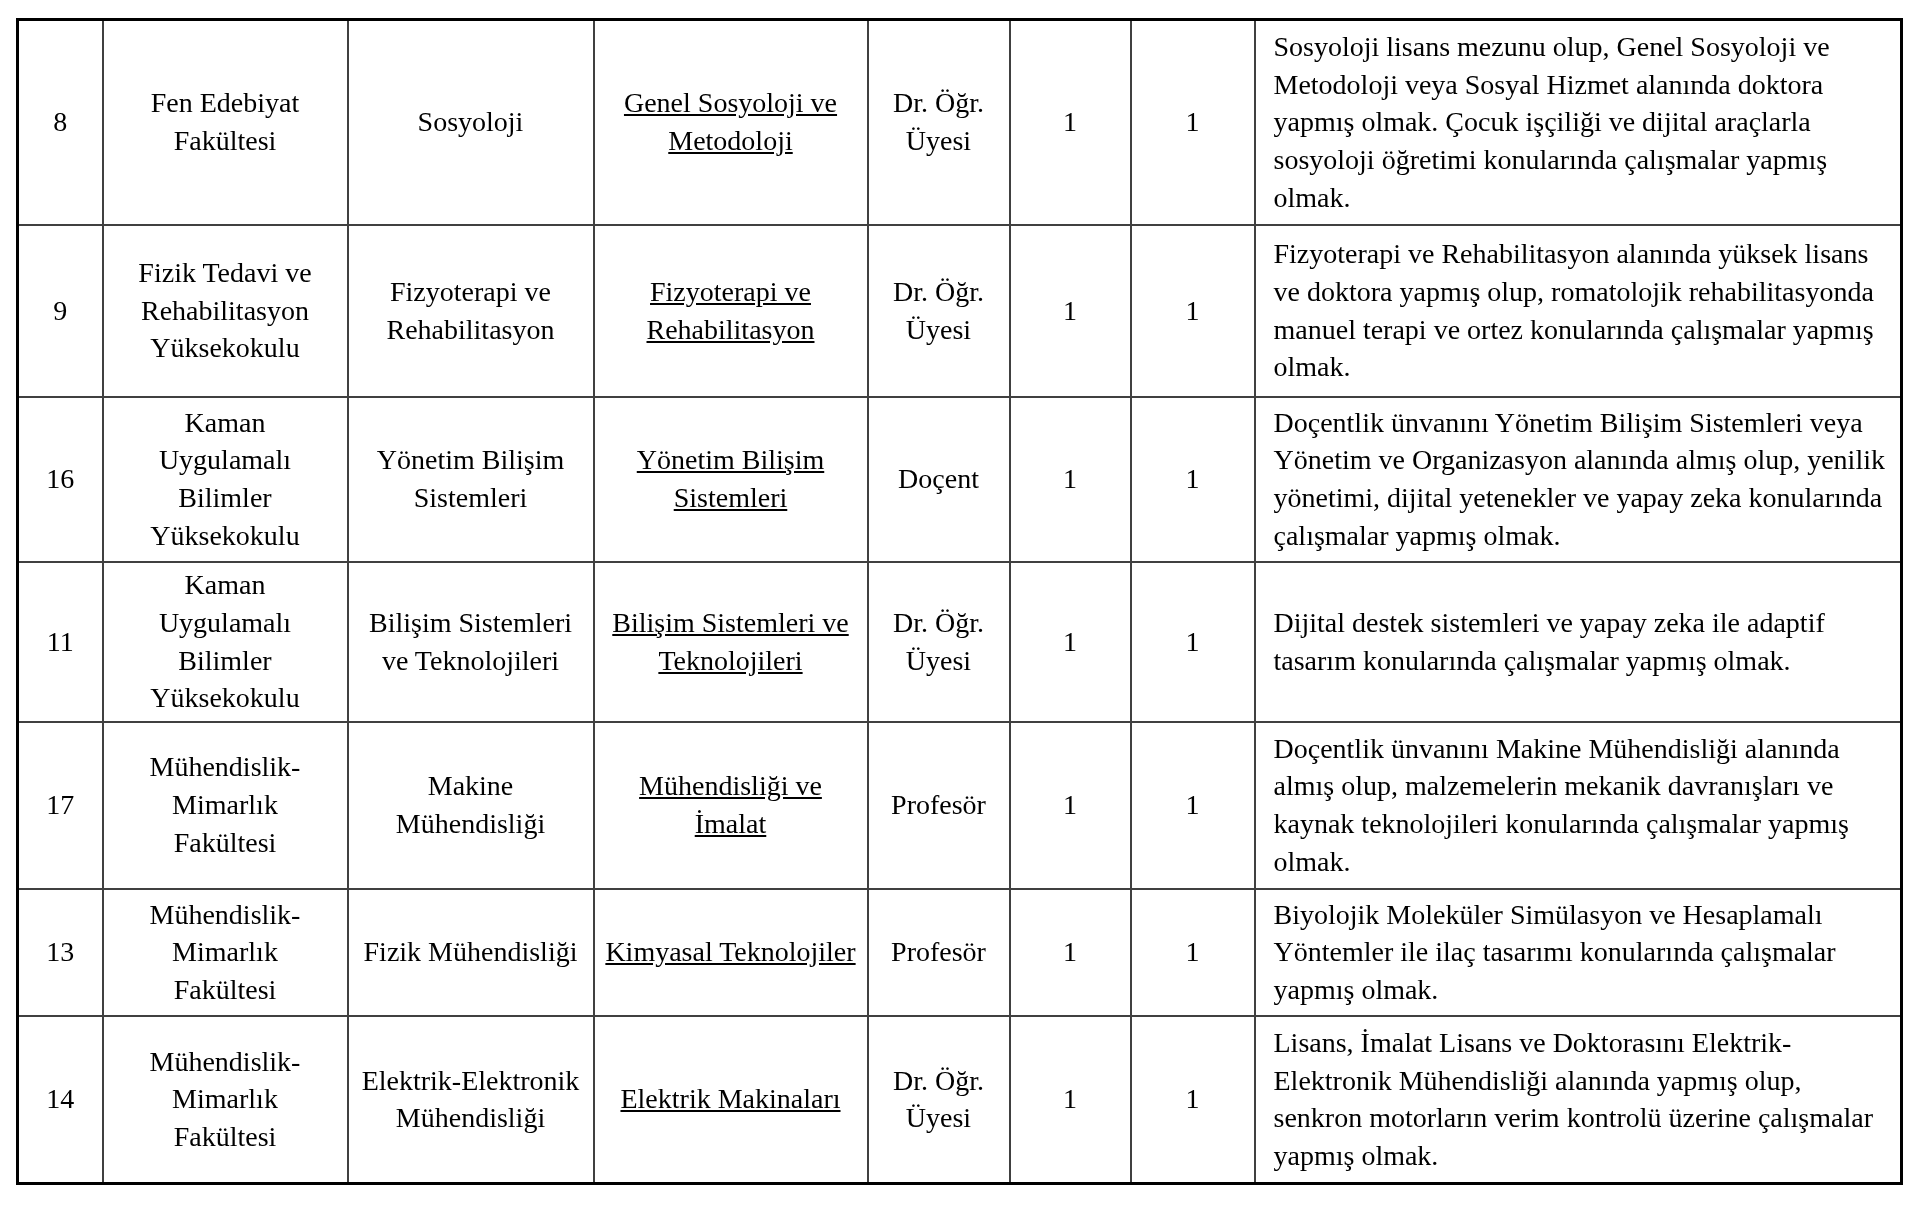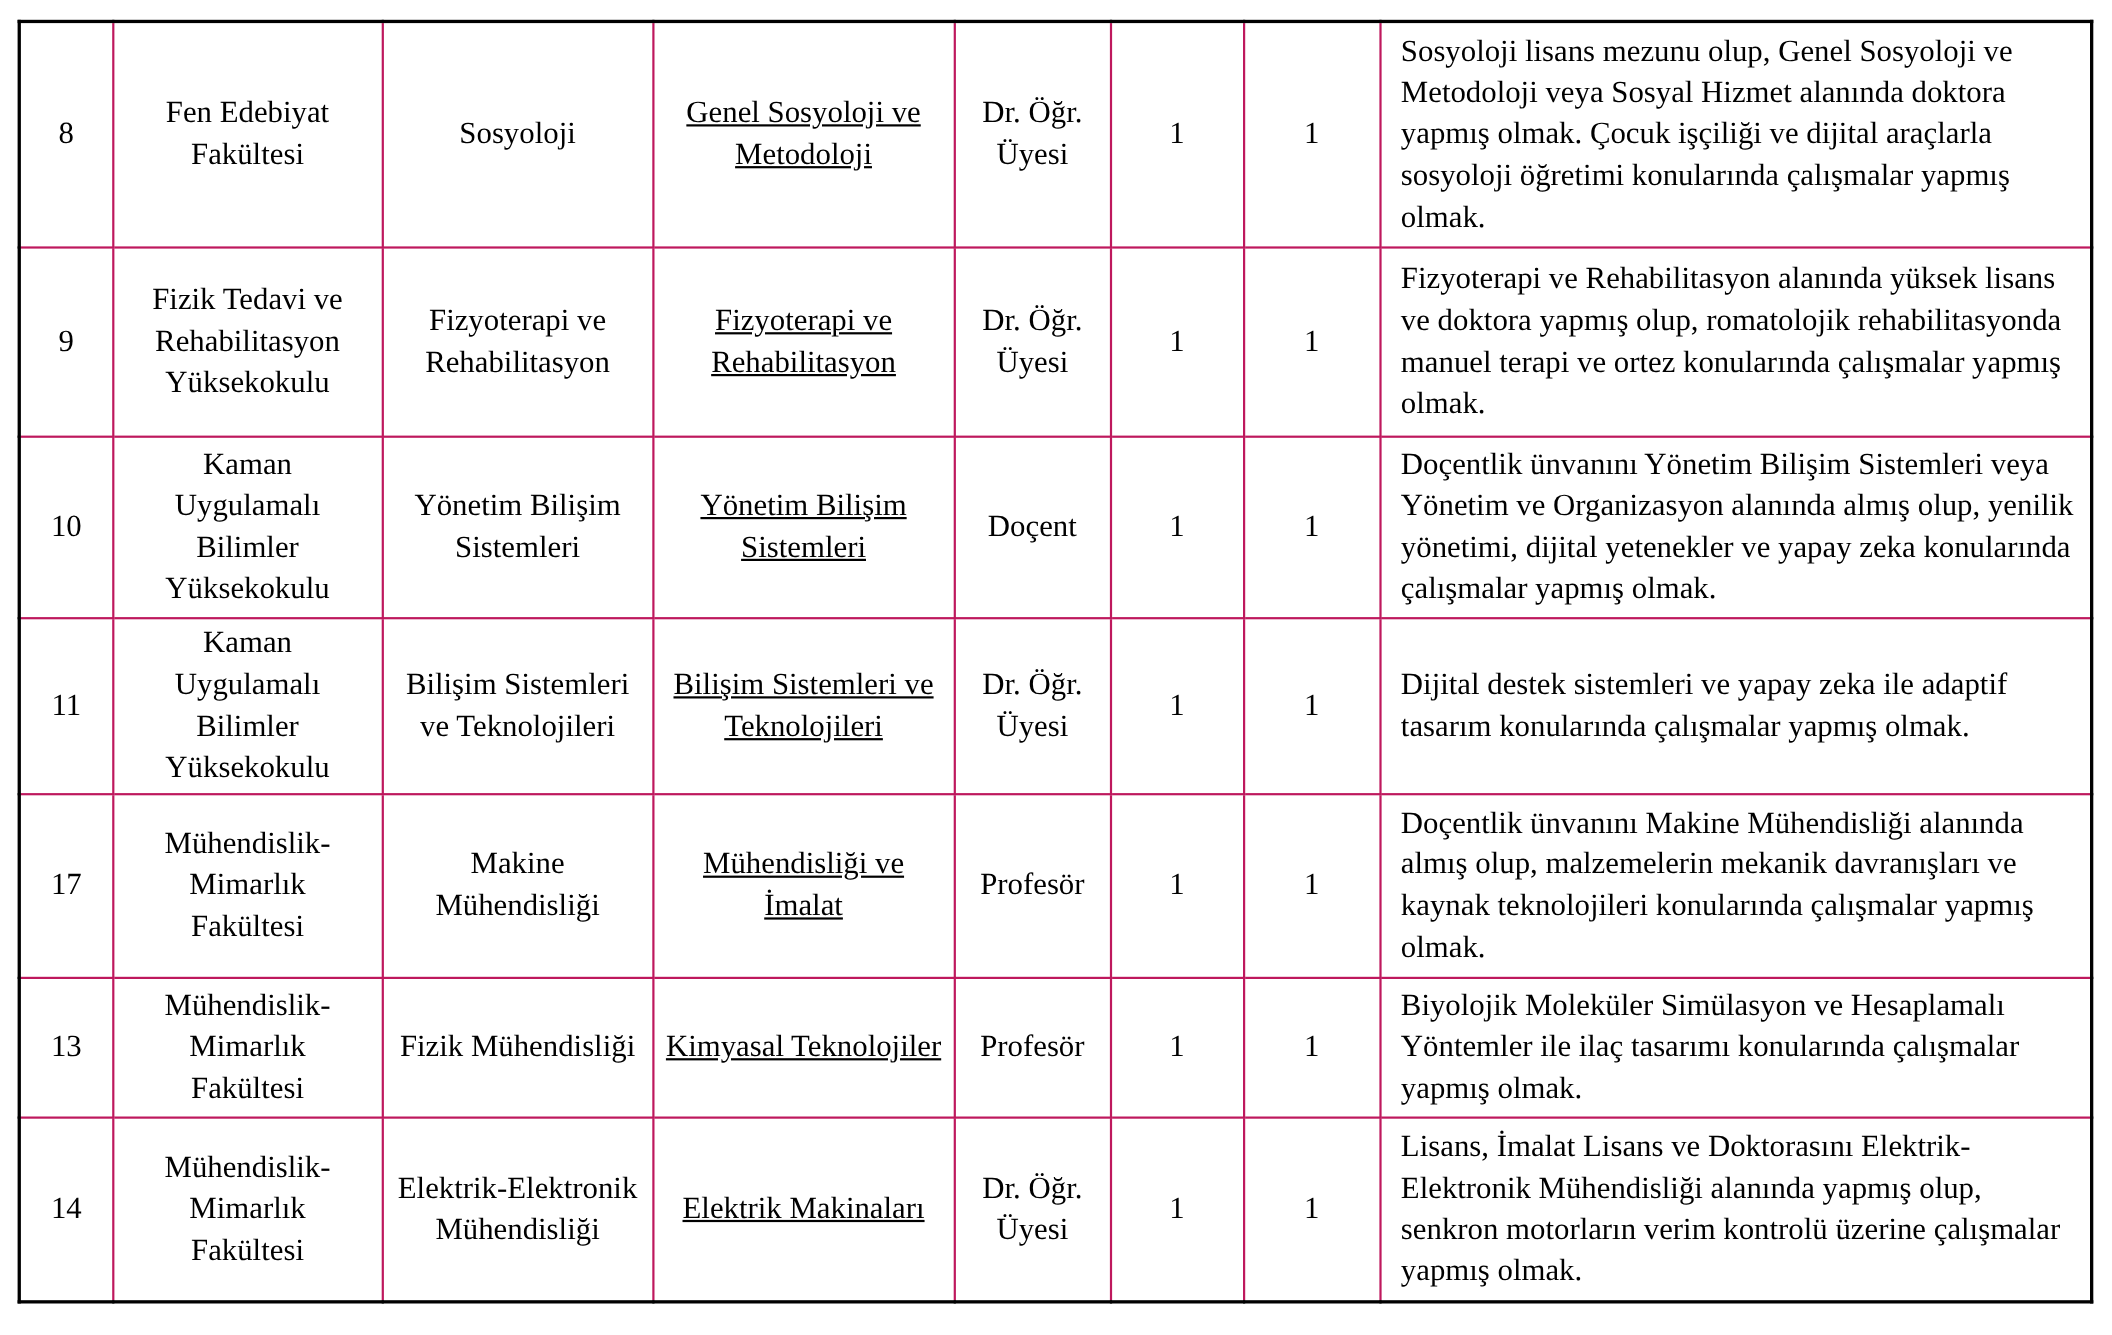--- a/index.html
+++ b/index.html
@@ -13,21 +13,21 @@
     color: #000000;
   }
   table.job-table {
     border-collapse: collapse;
     table-layout: fixed;
     width: 1884px;
     margin: 18px 0 0 16px;
     border: 3px solid #000000;
   }
   table.job-table td {
-    border: 2px solid #be185d;
+    border: 2px solid #404040;
     vertical-align: middle;
     font-size: 28px;
     line-height: 1.35;
     text-align: center;
     padding: 2px 6px;
     overflow: hidden;
     word-wrap: break-word;
   }
   
   table.job-table tr:nth-child(1) { height: 205px; }
@@ -77,21 +77,21 @@
     <td class="c-no">9</td>
     <td class="c-fac">Fizik Tedavi ve Rehabilitasyon Yüksekokulu</td>
     <td class="c-dep">Fizyoterapi ve Rehabilitasyon</td>
     <td class="c-prog">Fizyoterapi ve Rehabilitasyon</td>
     <td class="c-title">Dr. Öğr. Üyesi</td>
     <td class="c-n1">1</td>
     <td class="c-n2">1</td>
     <td class="c-desc">Fizyoterapi ve Rehabilitasyon alanında yüksek lisans ve doktora yapmış olup, romatolojik rehabilitasyonda manuel terapi ve ortez konularında çalışmalar yapmış olmak.</td>
   </tr>
       <tr>
-    <td class="c-no">10</td>
+    <td class="c-no">16</td>
     <td class="c-fac">Kaman Uygulamalı Bilimler Yüksekokulu</td>
     <td class="c-dep">Yönetim Bilişim Sistemleri</td>
     <td class="c-prog">Yönetim Bilişim Sistemleri</td>
     <td class="c-title">Doçent</td>
     <td class="c-n1">1</td>
     <td class="c-n2">1</td>
     <td class="c-desc">Doçentlik ünvanını Yönetim Bilişim Sistemleri veya Yönetim ve Organizasyon alanında almış olup, yenilik yönetimi, dijital yetenekler ve yapay zeka konularında çalışmalar yapmış olmak.</td>
   </tr>
       <tr>
     <td class="c-no">11</td>

